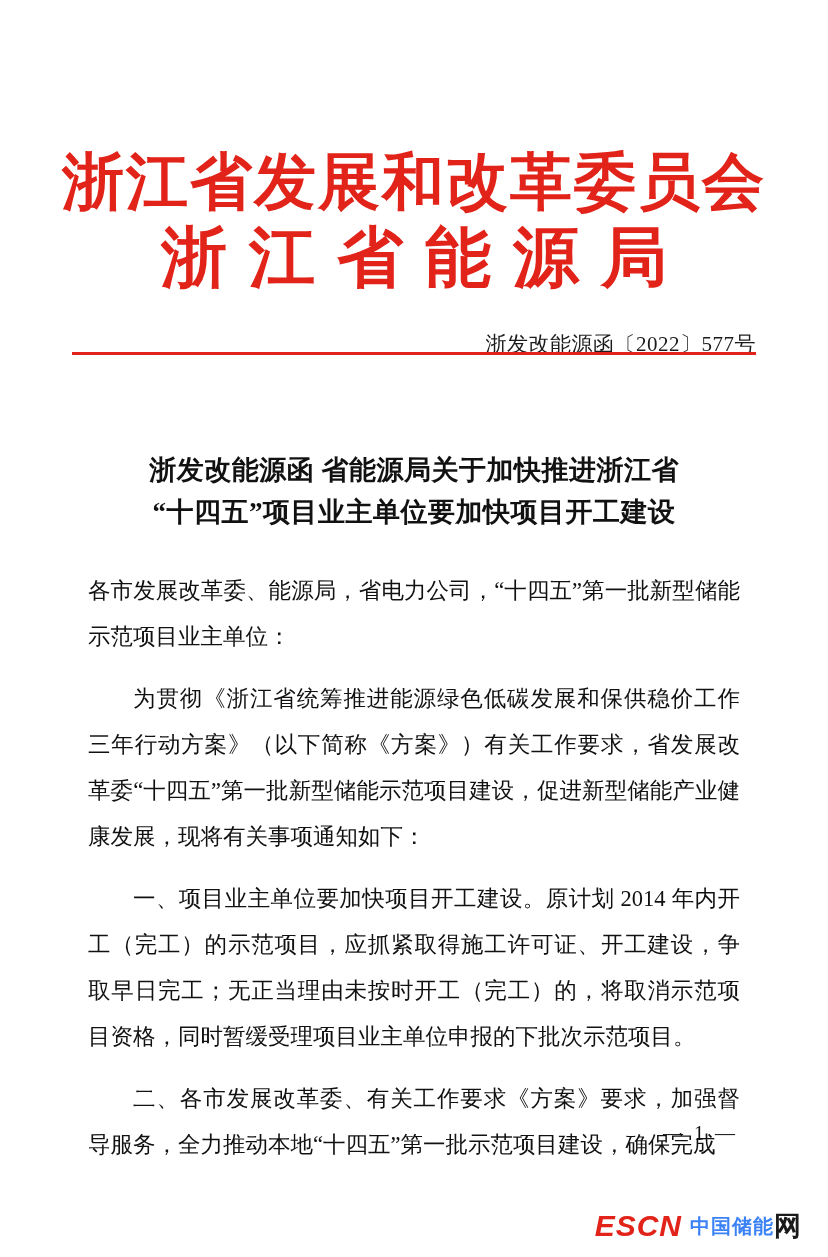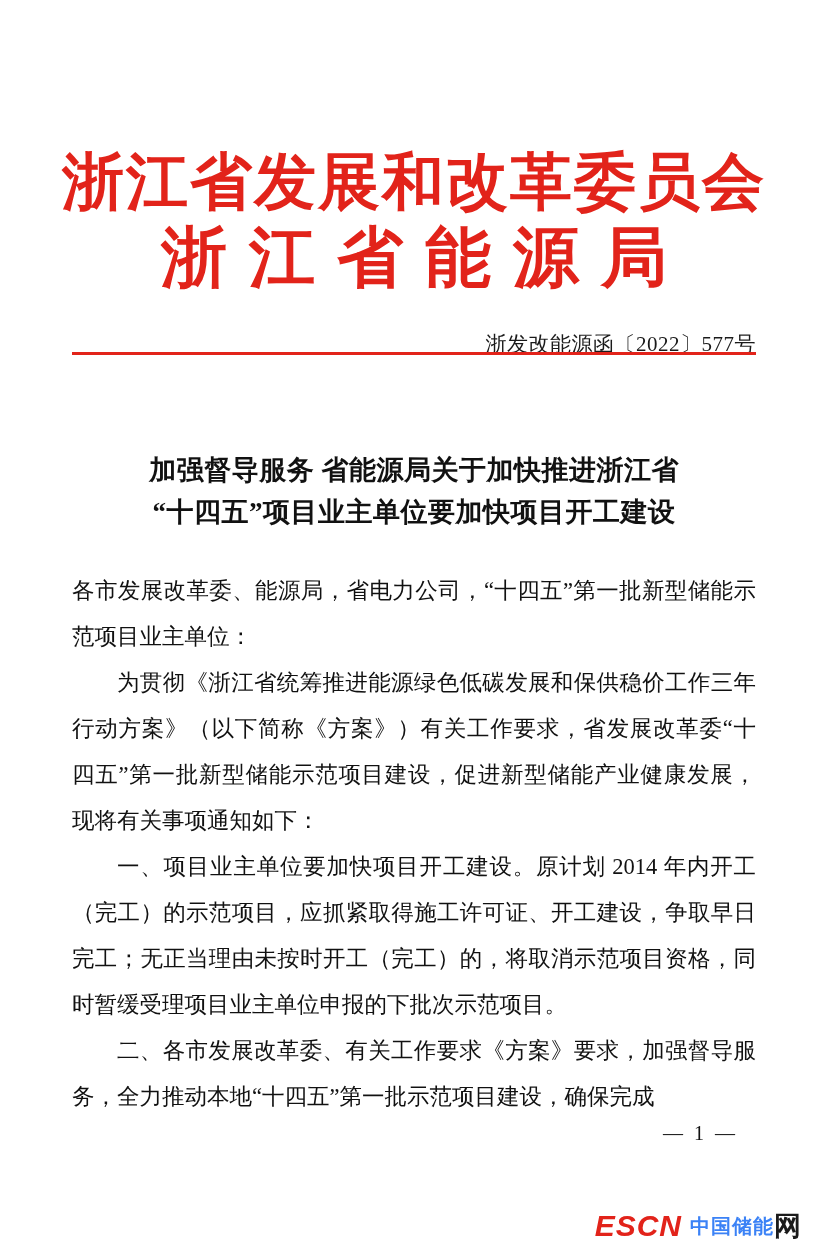--- a/index.html
+++ b/index.html
@@ -77,21 +77,21 @@
 
   
   .body-text {
     margin: 34px 72px 0 72px;
     font-size: 22.5px;
     line-height: 46px;
     color: #111;
     text-align: justify;
   }
   .body-text p {
-    margin: 0;
+    margin: 16px;
   }
   .body-text p.indent {
     text-indent: 2em;
   }
 
   
   .page-number {
     position: absolute;
     left: 0;
     right: 90px;
@@ -147,21 +147,21 @@
   <div class="letterhead">
     <div class="lh-line1">浙江省发展和改革委员会</div>
     <div class="lh-line2">浙江省能源局</div>
   </div>
 
   <div class="doc-number">浙发改能源函〔2022〕577号</div>
 
   <div class="red-rule"></div>
 
   <div class="doc-title">
-    <div>加强督导服务  省能源局关于加快推进浙江省</div>
+    <div>浙发改能源函  省能源局关于加快推进浙江省</div>
     <div>“十四五”项目业主单位要加快项目开工建设</div>
   </div>
 
   <div class="body-text">
     <p>各市发展改革委、能源局，省电力公司，“十四五”第一批新型储能示范项目业主单位：</p>
     <p class="indent">为贯彻《浙江省统筹推进能源绿色低碳发展和保供稳价工作三年行动方案》（以下简称《方案》）有关工作要求，省发展改革委“十四五”第一批新型储能示范项目建设，促进新型储能产业健康发展，现将有关事项通知如下：</p>
     <p class="indent">一、项目业主单位要加快项目开工建设。原计划 2014 年内开工（完工）的示范项目，应抓紧取得施工许可证、开工建设，争取早日完工；无正当理由未按时开工（完工）的，将取消示范项目资格，同时暂缓受理项目业主单位申报的下批次示范项目。</p>
     <p class="indent">二、各市发展改革委、有关工作要求《方案》要求，加强督导服务，全力推动本地“十四五”第一批示范项目建设，确保完成</p>
   </div>
 

